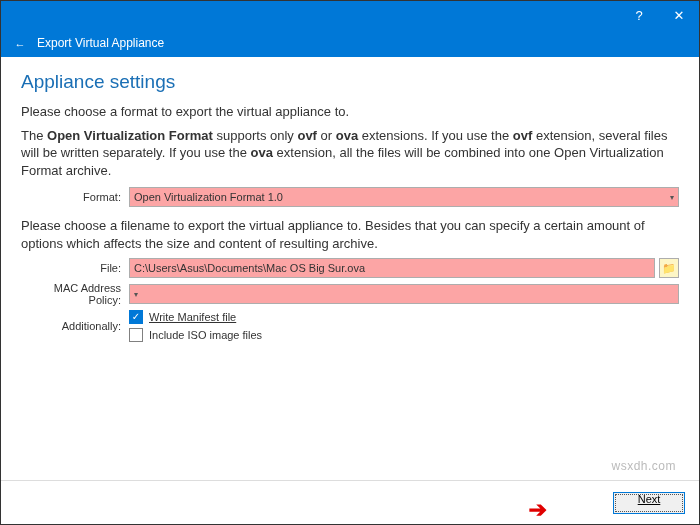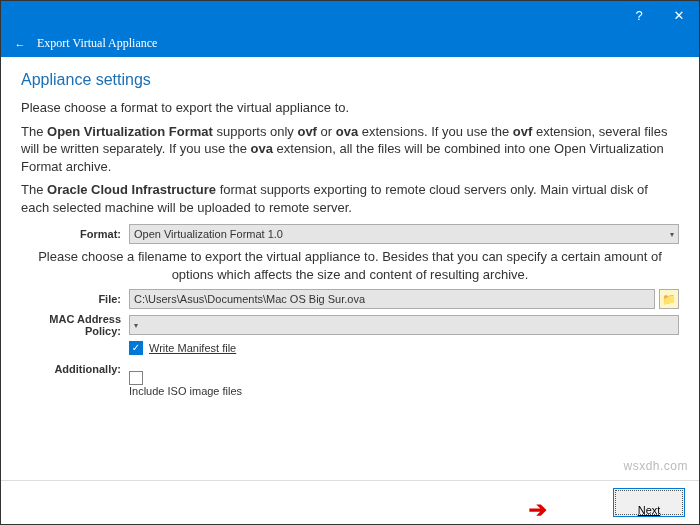--- a/index.html
+++ b/index.html
@@ -45,53 +45,52 @@
   color: #fff;
 }
 .navbar .back {
   width: 22px;
   height: 22px;
   display: flex;
   align-items: center;
   justify-content: center;
   margin-right: 6px;
 }
-.navbar .title { font-size: 12px; font-family: Liberation Serif, serif; }
+.navbar .title { font-size: 12px; }
 .content {
   flex: 1;
   padding: 14px 20px 8px 20px;
   color: #333;
   overflow: hidden;
 }
 h1.section {
   color: #1a6fb5;
-  font-size: 16px;
+  font-size: 19px;
   font-weight: 400;
   margin-bottom: 10px;
 }
 .para { font-size: 13px; color: #333; margin-bottom: 6px; line-height: 1.35; }
 .para b { font-weight: 600; }
 .form-row {
   display: flex;
   align-items: center;
   margin: 4px 0;
 }
 .form-label {
   width: 108px;
   text-align: right;
   padding-right: 8px;
   font-size: 11px;
   color: #333;
-  font-weight: bold;
 }
 .select, .textfield {
   flex: 1;
   height: 20px;
   border: 1px solid #adadad;
-  background: #e5e5e5;
+  background: #fca5a5;
   font-size: 11px;
   padding: 1px 4px;
   display: flex;
   align-items: center;
   justify-content: space-between;
 }
 .select .caret {
   font-size: 8px;
   color: #555;
 }
@@ -118,39 +117,39 @@
   border-top:1px solid #ddd;
   display:flex;
   align-items:center;
   justify-content:flex-end;
   padding-right:14px;
   gap:6px;
   position: relative;
 }
 .btn {
   min-width:72px;
-  height:29px;
+  height:22px;
   border:1px solid #adadad;
   background:#f0f0f0;
   font-size:11px;
-  display:flex;align-items:flex-end;justify-content:center;
+  display:flex;align-items:flex-start;justify-content:center;
 }
 .btn.focused { outline:1px dotted #555; outline-offset:-3px; border-color:#0078d7; }
 .arrow-annot {
   position:absolute;
   right: 152px;
   top: 16px;
   color:#e00000;
   font-size:22px;
   font-weight:bold;
   pointer-events:none;
 }
 .watermark {
   position:absolute;
-  right:12px;
+  right:24px;
   bottom:52px;
   font-size:12px;
   color:#bbb;
   letter-spacing:0.5px;
 }
 </style>
 </head>
 <body>
 
 <div class="window">
@@ -167,33 +166,30 @@
 
   <div class="content">
     <h1 class="section">Appliance settings</h1>
 
     <p class="para">Please choose a format to export the virtual appliance to.</p>
 
     <p class="para">
       <span>The </span><b>Open Virtualization Format</b><span> supports only </span><b>ovf</b><span> or </span><b>ova</b><span> extensions. If you use the </span><b>ovf</b><span> extension, several files will be written separately. If you use the </span><b>ova</b><span> extension, all the files will be combined into one Open Virtualization Format archive.</span>
     </p>
 
-    <p class="para">
-      <span>The </span><b>Oracle Cloud Infrastructure</b><span> format supports exporting to remote cloud servers only. Main virtual disk of each selected machine will be uploaded to remote server.</span>
-    </p>
 
     <div class="form-row" style="margin-top:8px;">
       <div class="form-label">Format:</div>
       <div class="select">
         <span>Open Virtualization Format 1.0</span>
         <span class="caret">▾</span>
       </div>
     </div>
 
-    <p class="para" style="margin-top:4px;text-align:center;">Please choose a filename to export the virtual appliance to. Besides that you can specify a certain amount of options which affects the size and content of resulting archive.</p>
+    <p class="para" style="margin-top:10px;">Please choose a filename to export the virtual appliance to. Besides that you can specify a certain amount of options which affects the size and content of resulting archive.</p>
 
     <div class="form-row" style="">
       <div class="form-label">File:</div>
       <div class="file-row" style="flex:1;">
         <div class="textfield">
           <span>C:\Users\Asus\Documents\Mac OS Big Sur.ova</span>
         </div>
         <div class="file-btn">
           <span>📁</span>
         </div>
@@ -209,21 +205,21 @@
 
     <div class="form-row">
       <div class="form-label">Additionally:</div>
       <div style="flex:1;">
         <div style="display:flex;align-items:center;">
           <div class="checkbox checked">
             <span>✓</span>
           </div>
           <span class="chk-label underline">Write Manifest file</span>
         </div>
-        <div style="display:flex;margin-top:16px;flex-direction:column;">
+        <div style="display:flex;align-items:center;margin-top:4px;">
           <div class="checkbox"></div>
           <span class="chk-label">Include ISO image files</span>
         </div>
       </div>
     </div>
 
     <div class="watermark">wsxdh.com</div>
   </div>
 
   <div class="footer">

